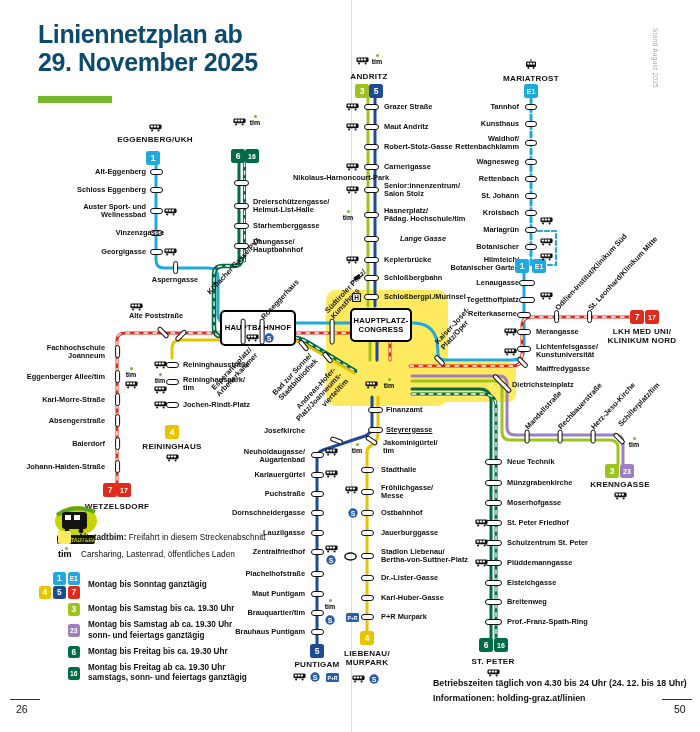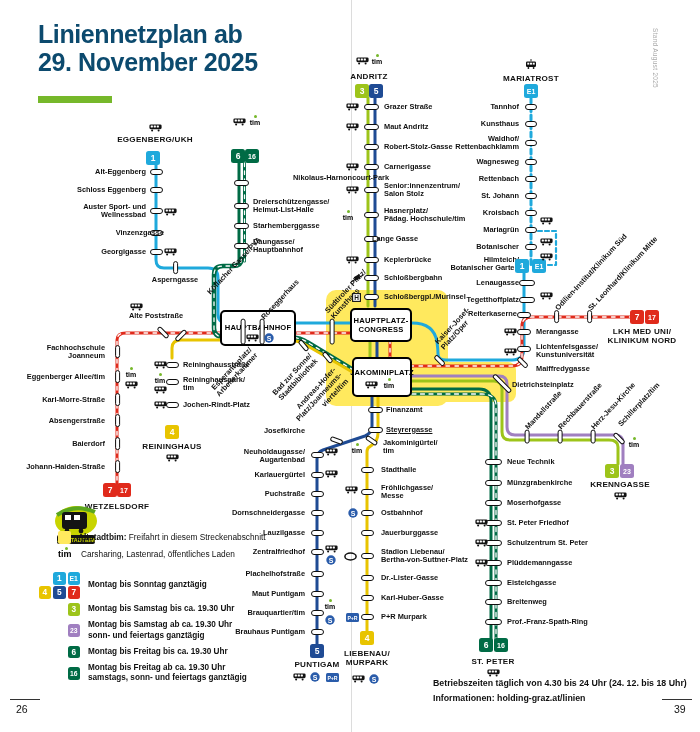--- a/index.html
+++ b/index.html
@@ -80,23 +80,20 @@
       <path d="M412,381 H494 Q502,381 502,389 V432 Q502,440 510,440 H609 Q618,440 618,447 V464" stroke-width="3" stroke="#9DC41A"></path>
     </g>
   </svg>
 
   <div class="hub" style="left:220px;top:310px;width:76px;height:36px">
     <div class="hub-t">HAUPTBAHNHOF</div>
   </div>
   <div class="hub" style="left:350px;top:308px;width:62px;height:34px">
     <div class="hub-t">HAUPTPLATZ-
 CONGRESS</div>
-  </div>
-  <div class="hub" style="left:352px;top:357px;width:60px;height:40px">
-    <div class="hub-t" style="margin-bottom:9px">JAKOMINIPLATZ</div>
   </div>
 
   <div id="map-layer">
       <div class="tick" style="left: 363.5px; top: 104.4px; width: 15px; transform: rotate(0deg);"></div>
       <div class="tick" style="left: 363.5px; top: 124.4px; width: 15px; transform: rotate(0deg);"></div>
       <div class="tick" style="left: 363.5px; top: 144.4px; width: 15px; transform: rotate(0deg);"></div>
       <div class="tick" style="left: 363.5px; top: 164.4px; width: 15px; transform: rotate(0deg);"></div>
       <div class="tick" style="left: 363.5px; top: 187.4px; width: 15px; transform: rotate(0deg);"></div>
       <div class="tick" style="left: 363.5px; top: 212.4px; width: 15px; transform: rotate(0deg);"></div>
       <div class="tick" style="left: 363.5px; top: 236.4px; width: 15px; transform: rotate(0deg);"></div>
@@ -184,21 +181,21 @@
       <div class="tick" style="left: 165.5px; top: 379.4px; width: 13px; transform: rotate(0deg);"></div>
       <div class="tick" style="left: 165.5px; top: 402.4px; width: 13px; transform: rotate(0deg);"></div>
       <div class="lbl al" style="left: 384px; top: 102.8px;">Grazer Straße</div>
       <div class="lbl al" style="left: 384px; top: 122.8px;">Maut Andritz</div>
       <div class="lbl al" style="left: 384px; top: 142.8px;">Robert-Stolz-Gasse</div>
       <div class="lbl al" style="left: 384px; top: 162.8px;">Carnerigasse</div>
       <div class="lbl al" style="left: 384px; top: 181.6px;">Senior:innenzentrum/
 Salon Stolz</div>
       <div class="lbl al" style="left: 384px; top: 206.6px;">Hasnerplatz/
 Pädag. Hochschule/tim</div>
-      <div class="lbl al" style="left: 372px; top: 234.8px;">Lange Gasse</div>
+      <div class="lbl al" style="left: 400px; top: 234.8px; font-style: italic;">Lange Gasse</div>
       <div class="lbl al" style="left: 384px; top: 255.8px;">Keplerbrücke</div>
       <div class="lbl al" style="left: 384px; top: 273.8px;">Schloßbergbahn</div>
       <div class="lbl al" style="left: 384px; top: 292.8px;">Schloßbergpl./Murinsel</div>
       <div class="lbl ar" style="right: 181px; top: 102.8px;">Tannhof</div>
       <div class="lbl ar" style="right: 181px; top: 119.8px;">Kunsthaus</div>
       <div class="lbl ar" style="right: 181px; top: 134.6px;">Waldhof/
 Rettenbachklamm</div>
       <div class="lbl ar" style="right: 181px; top: 157.8px;">Wagnesweg</div>
       <div class="lbl ar" style="right: 181px; top: 174.8px;">Rettenbach</div>
       <div class="lbl ar" style="right: 181px; top: 191.8px;">St. Johann</div>
@@ -861,14 +858,14 @@
       </div>
   </div>
 
   <div class="footer">
     <div>Betriebszeiten täglich von 4.30 bis 24 Uhr (24. 12. bis 18 Uhr)</div>
     <div>Informationen: holding-graz.at/linien</div>
   </div>
   <div class="prule" style="left:10px;top:699px;width:30px"></div>
   <div class="pageno" style="left:16px;top:703px">26</div>
   <div class="prule" style="left:662px;top:699px;width:30px"></div>
-  <div class="pageno" style="left:674px;top:703px">39</div>
+  <div class="pageno" style="left:674px;top:703px">50</div>
 </div>
 
 </body></html>

